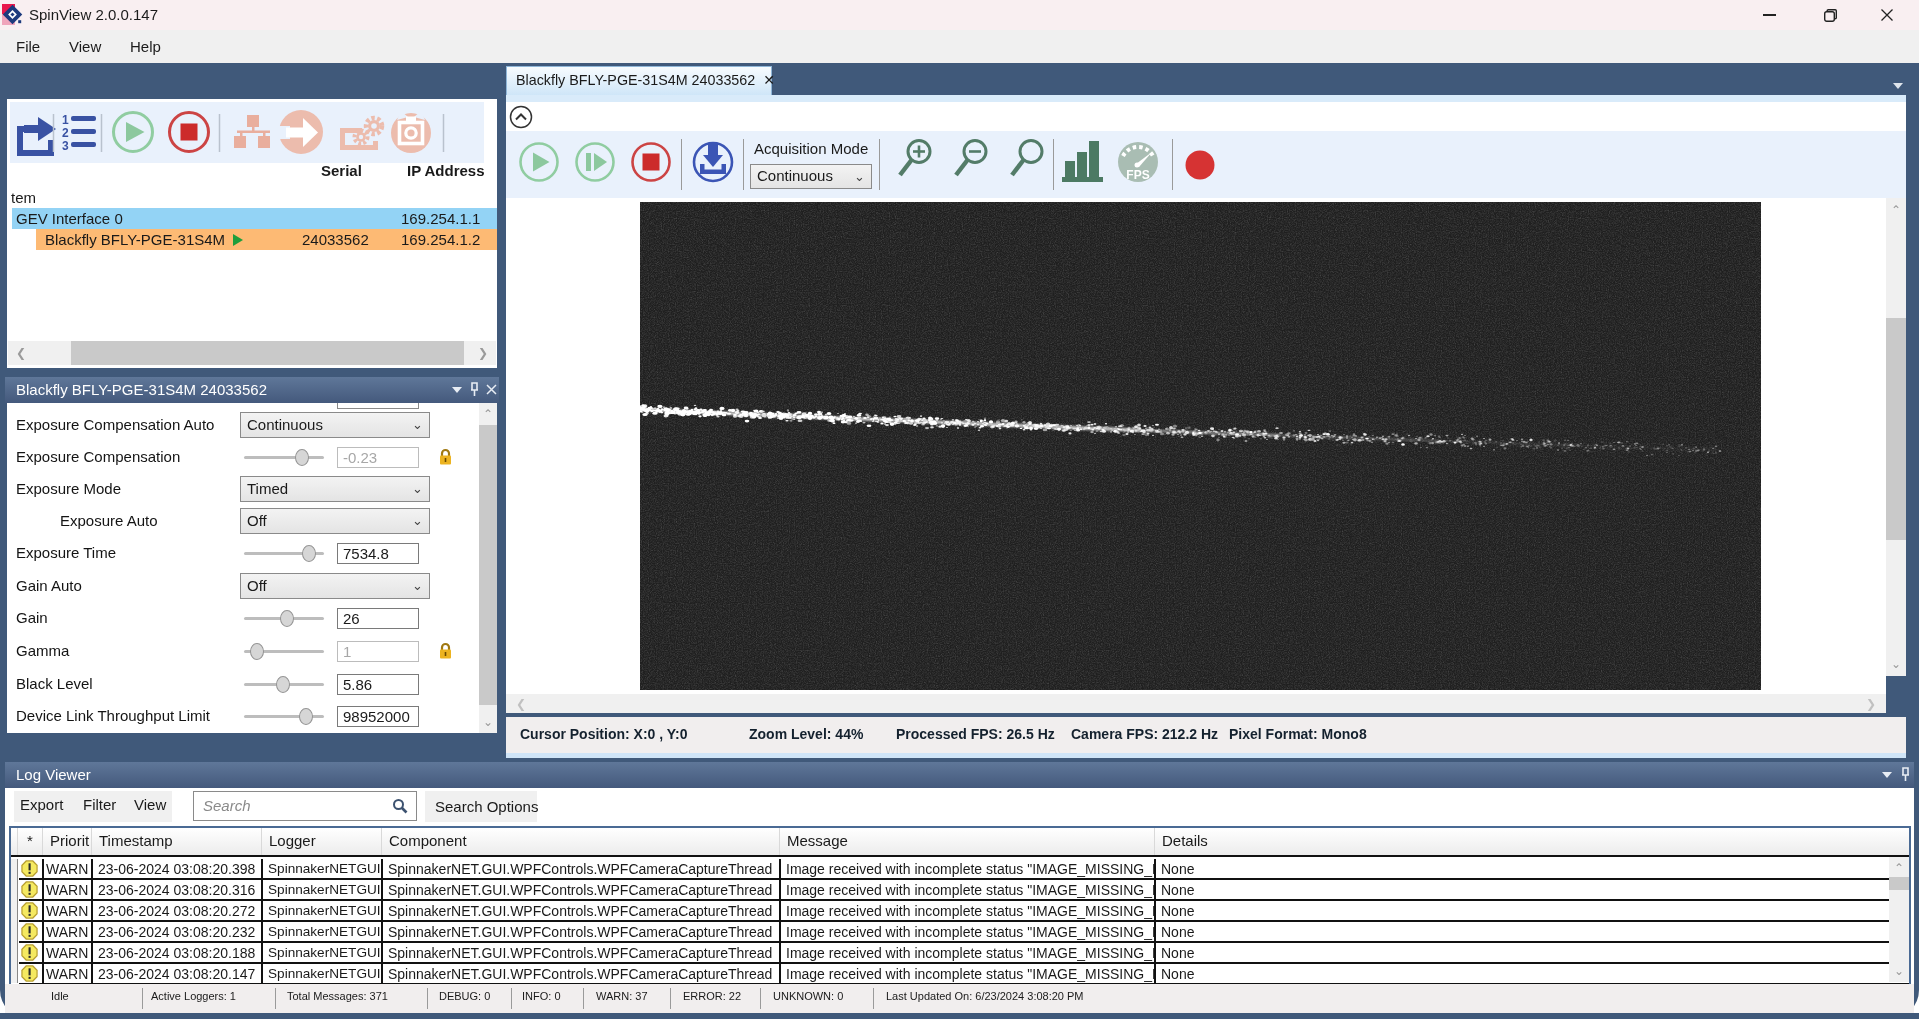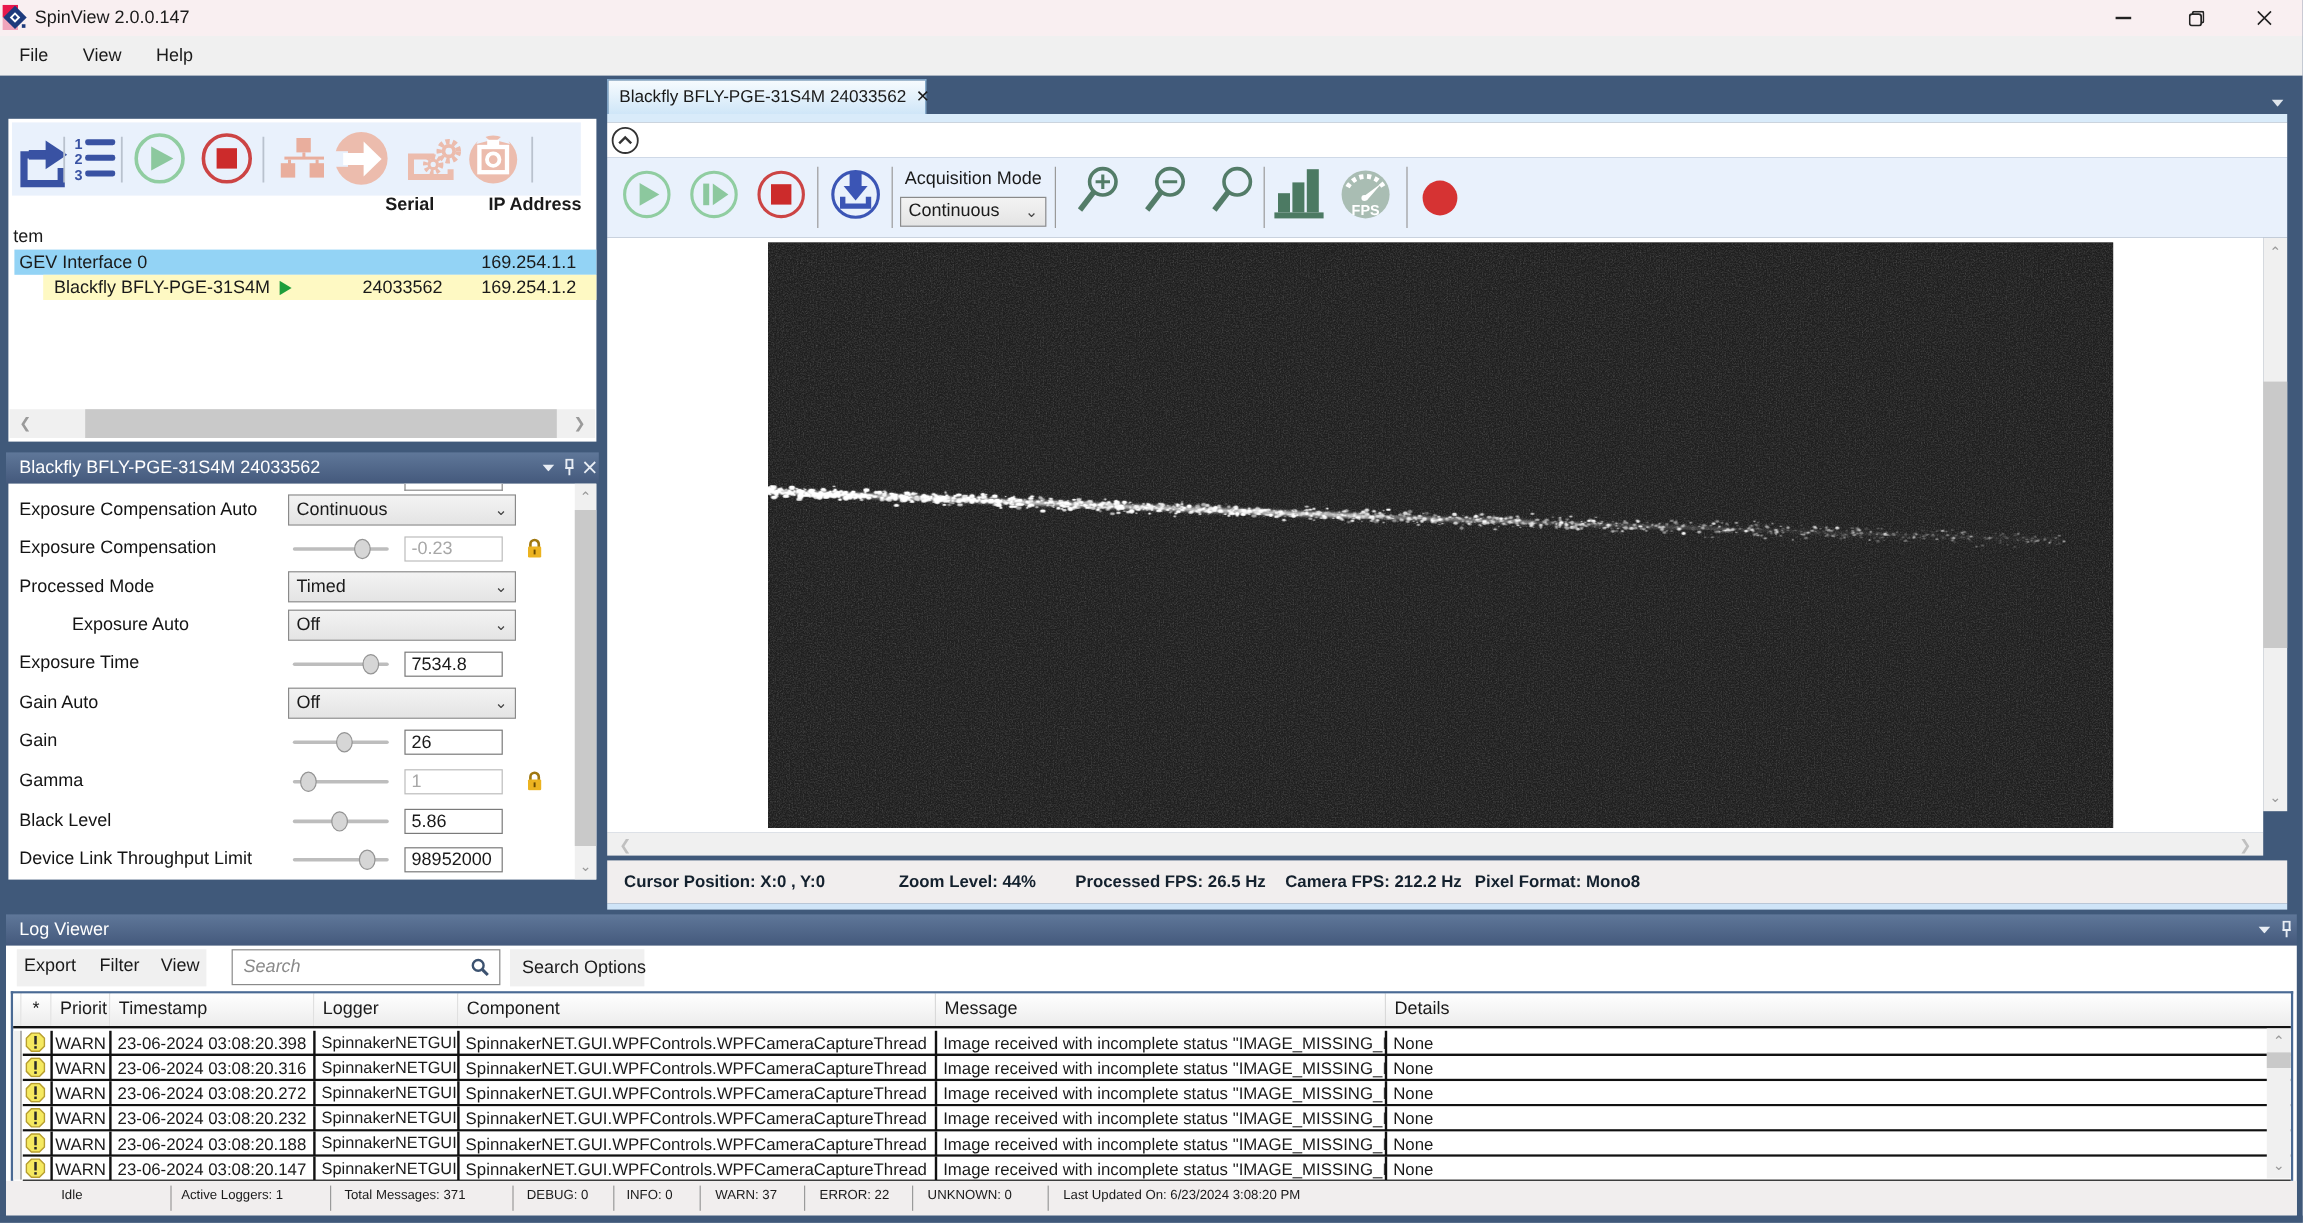--- a/index.html
+++ b/index.html
@@ -1,37 +1,37 @@
 <!DOCTYPE html>
 <html><head>
 <meta charset="utf-8">
 <style>
 * { margin:0; padding:0; box-sizing:border-box; }
 html,body { width:1919px; height:1019px; overflow:hidden; }
 body { font-family:"Liberation Sans", sans-serif; font-size:15px; color:#1a1a1a; }
 .abs { position:absolute; }
-#app { position:relative; width:1919px; height:1019px; background:#40597a; }
+#app { position:relative; width:1919px; height:1019px; background:#40597a;border-radius:29px; }
 
 #titlebar { left:0; top:0; width:1919px; height:30px; background:#f9eff1; }
 #titlebar .ttext { left:29px; top:6px; font-size:15px; color:#1b1b1b; }
 #menubar { left:0; top:30px; width:1919px; height:33px; background:#f0f0f0; }
 .menuitem { top:8px; font-size:15px; color:#1b1b1b; }
 
 .phead { background:linear-gradient(#5f7799,#44597c); color:#fff; font-size:15px; }
 .phead .ptitle { position:absolute; left:11px; top:4px; }
 .hicon { position:absolute; color:#e8edf4; }
 .pwhite { background:#fff; }
 
 #devhead { left:5px; top:72px; width:494px; height:27px; }
 #devbody { left:7px; top:99px; width:490px; height:269px; }
 #devtools { left:3px; top:3px; width:474px; height:61px; background:#e9f1fc; }
 .colhead { position:absolute; top:63px; font-weight:bold; }
 #treerow0 { position:absolute; left:0px; top:88px; width:490px; height:21px; }
 #treerow1 { position:absolute; left:5px; top:109px; width:485px; height:21px; background:#93d3f5; }
-#treerow2 { position:absolute; left:29px; top:130px; width:461px; height:21px; background:#fef9c3;padding-left:36px; }
+#treerow2 { position:absolute; left:29px; top:130px; width:461px; height:21px; background:#fdba74;padding-left:36px; }
 .trt { position:absolute; top:2px; }
 
 .sbtrack { background:#f0f0f0; }
 .sbthumb { background:#c9c9c9; }
 .sbarrow { position:absolute; color:#9a9a9a; font-size:12px; line-height:1; }
 
 #bfhead { left:5px; top:377px; width:494px; height:26px; }
 #bfbody { left:7px; top:403px; width:490px; height:330px; overflow:hidden; }
 .slabel { position:absolute; left:9px; color:#141414; }
 .dropdown { position:absolute; left:233px; width:190px; height:26px; background:linear-gradient(#f3f3f3,#e4e4e4); border:1px solid #8a8a8a; padding:3px 6px; }
@@ -219,21 +219,21 @@
     <div class="slider" style="top:46px;">
         <div class="track"></div>
         <div class="thumb" style="left:51px;"></div>
       </div>
     <div class="tbox dis" style="top:44px;">-0.23</div>
     <svg class="lock" style="top:45px;" viewBox="0 0 17 17">
         <path d="M5 8 V5.5 a3.5 3.5 0 0 1 7 0 V8" stroke="#a07810" stroke-width="2.2" fill="none"></path>
         <rect x="3" y="7.5" width="11" height="9" rx="1" fill="#ecb320"></rect>
         <rect x="7.7" y="10" width="1.6" height="4" fill="#6a4a00"></rect>
       </svg>
-    <div class="slabel" style="top:77px;">Processed Mode</div>
+    <div class="slabel" style="top:77px;">Exposure Mode</div>
     <div class="dropdown" style="top:73px;">Timed<span class="dchev">⌄</span></div>
     <div class="slabel" style="top:109px;margin-left:44px;">Exposure Auto</div>
     <div class="dropdown" style="top:105px;">Off<span class="dchev">⌄</span></div>
     <div class="slabel" style="top:141px;">Exposure Time</div>
     <div class="slider" style="top:142px;">
         <div class="track"></div>
         <div class="thumb" style="left:58px;"></div>
       </div>
     <div class="tbox" style="top:140px;">7534.8</div>
     <div class="slabel" style="top:174px;">Gain Auto</div>

